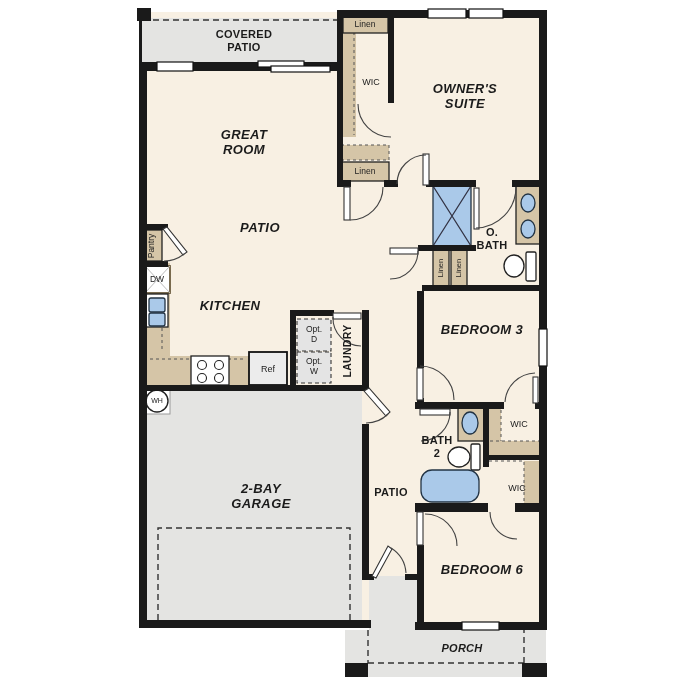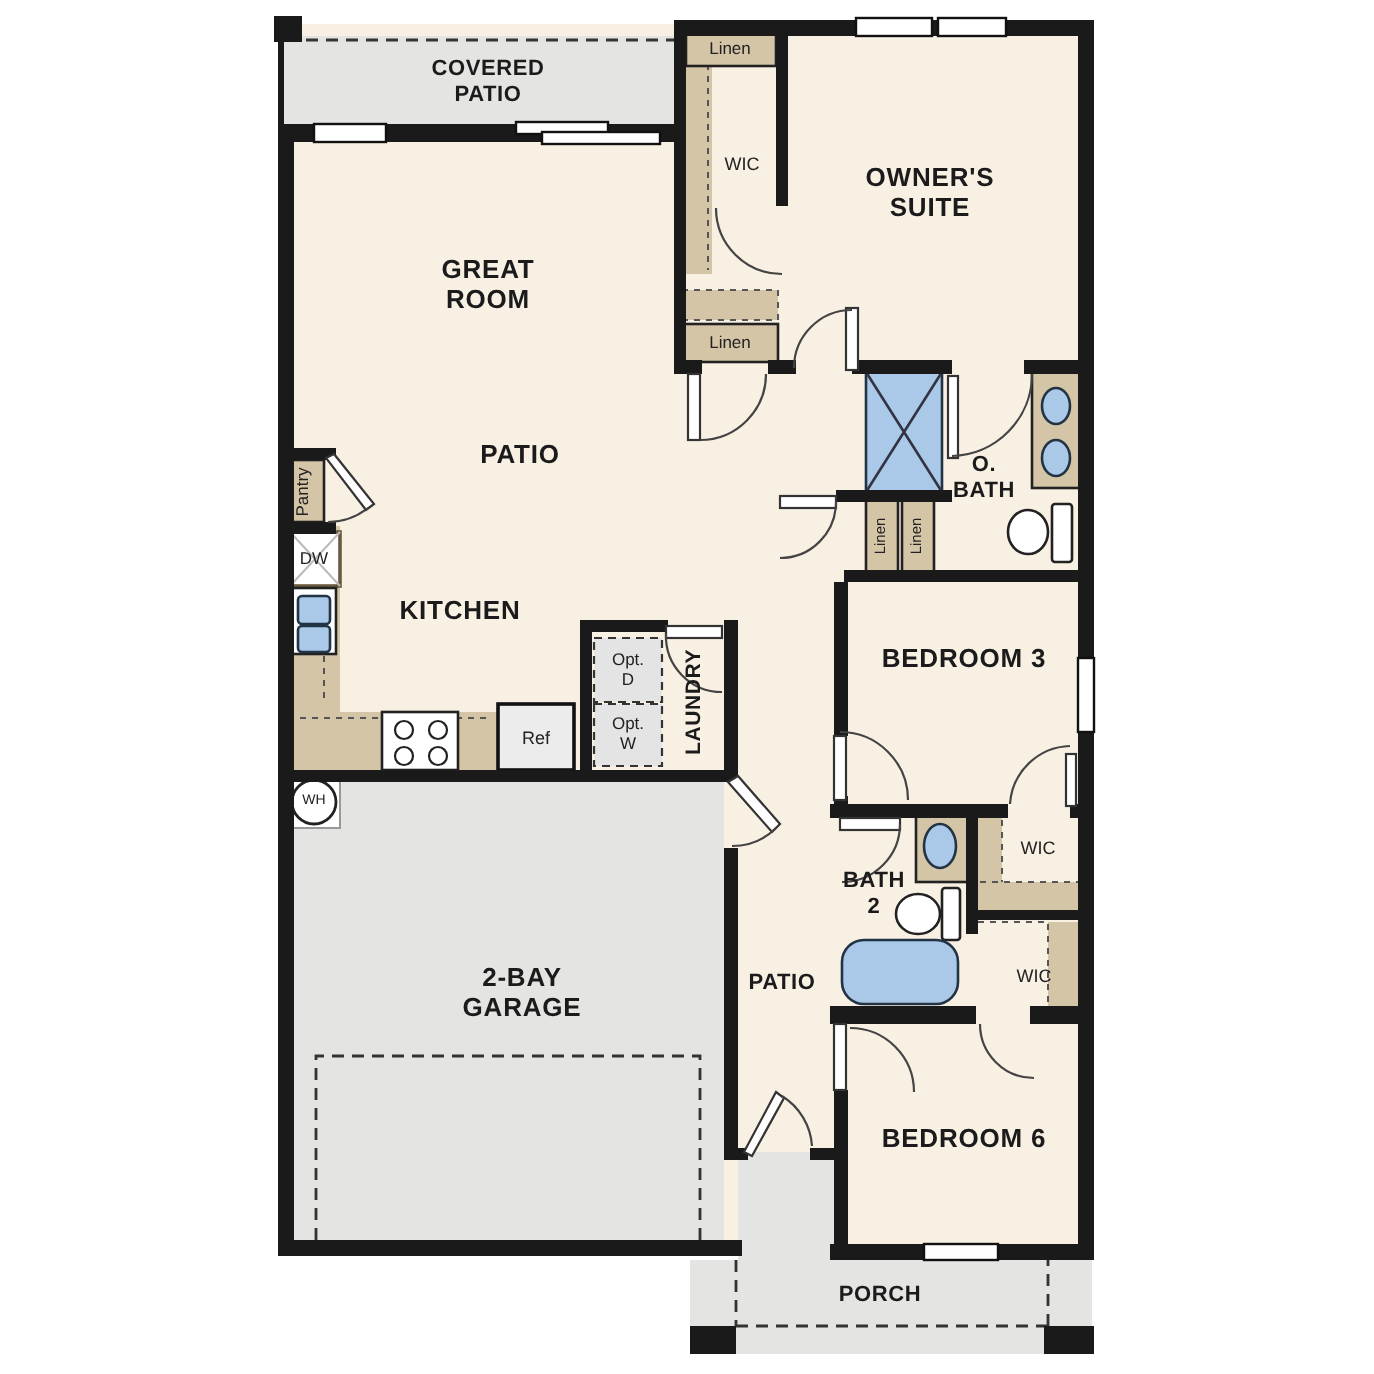--- a/index.html
+++ b/index.html
@@ -17,21 +17,21 @@
   .win  {fill:#ffffff;stroke:#111;stroke-width:1.2;}
   .leaf {fill:#ffffff;stroke:#333;stroke-width:1.1;}
   .arc  {fill:none;stroke:#444;stroke-width:1.1;}
   .dash {fill:none;stroke:#333;stroke-width:1.4;stroke-dasharray:6 4;}
   .dashf{fill:var(--dashed_box,#e4e4e4);stroke:#333;stroke-width:1.1;stroke-dasharray:4 3;}
   .dashl{fill:none;stroke:#555;stroke-width:1;stroke-dasharray:3 3;}
   
   .lbl{position:absolute;transform:translate(-50%,-50%);white-space:pre-line;text-align:center;
        color:#1b1b1b;line-height:1.14;}
   .lbl.v{transform:translate(-50%,-50%) rotate(-90deg);white-space:nowrap;}
-  .sz-l {font-size:13px;font-weight:bold;letter-spacing:.4px;}
+  .sz-l {font-size:13px;font-weight:bold;letter-spacing:.4px;font-style:italic;}
   .sz-m {font-size:11px;font-weight:bold;letter-spacing:.3px;}
   .sz-vm{font-size:10.5px;font-weight:bold;letter-spacing:.3px;}
   .sz-xs{font-size:9px;color:#222;}
   .sz-xxs{font-size:8.5px;color:#222;}
   .sz-v7{font-size:7.5px;color:#222;}
   .sz-7{font-size:7px;color:#222;}
 </style>
 </head>
 <body>
 
@@ -209,21 +209,21 @@
 SUITE</div>
   <div class="lbl sz-m" style="left:492px;top:239px;">O.
 BATH</div>
   <div class="lbl sz-l" style="left:482px;top:330px;">BEDROOM 3</div>
   <div class="lbl sz-m" style="left:437px;top:447px;">BATH
 2</div>
   <div class="lbl sz-m" style="left:391px;top:492px;">PATIO</div>
   <div class="lbl sz-l" style="left:482px;top:570px;">BEDROOM 6</div>
   <div class="lbl sz-l" style="left:261px;top:497px;">2-BAY
 GARAGE</div>
-  <div class="lbl sz-m" style="left:440px;top:648px;">PORCH</div>
+  <div class="lbl sz-m" style="left:462px;top:648px;font-style:italic;">PORCH</div>
   <div class="lbl v sz-vm" style="left:348px;top:351px;">LAUNDRY</div>
 
   <div class="lbl sz-xs" style="left:371px;top:82px;">WIC</div>
   <div class="lbl sz-xs" style="left:519px;top:424px;">WIC</div>
   <div class="lbl sz-xs" style="left:517px;top:488px;">WIC</div>
   <div class="lbl sz-xxs" style="left:365px;top:25px;">Linen</div>
   <div class="lbl sz-xxs" style="left:365px;top:172px;">Linen</div>
   <div class="lbl v sz-v7" style="left:441px;top:268px;">Linen</div>
   <div class="lbl v sz-v7" style="left:459px;top:268px;">Linen</div>
   <div class="lbl v sz-xxs" style="left:152px;top:246px;">Pantry</div>

